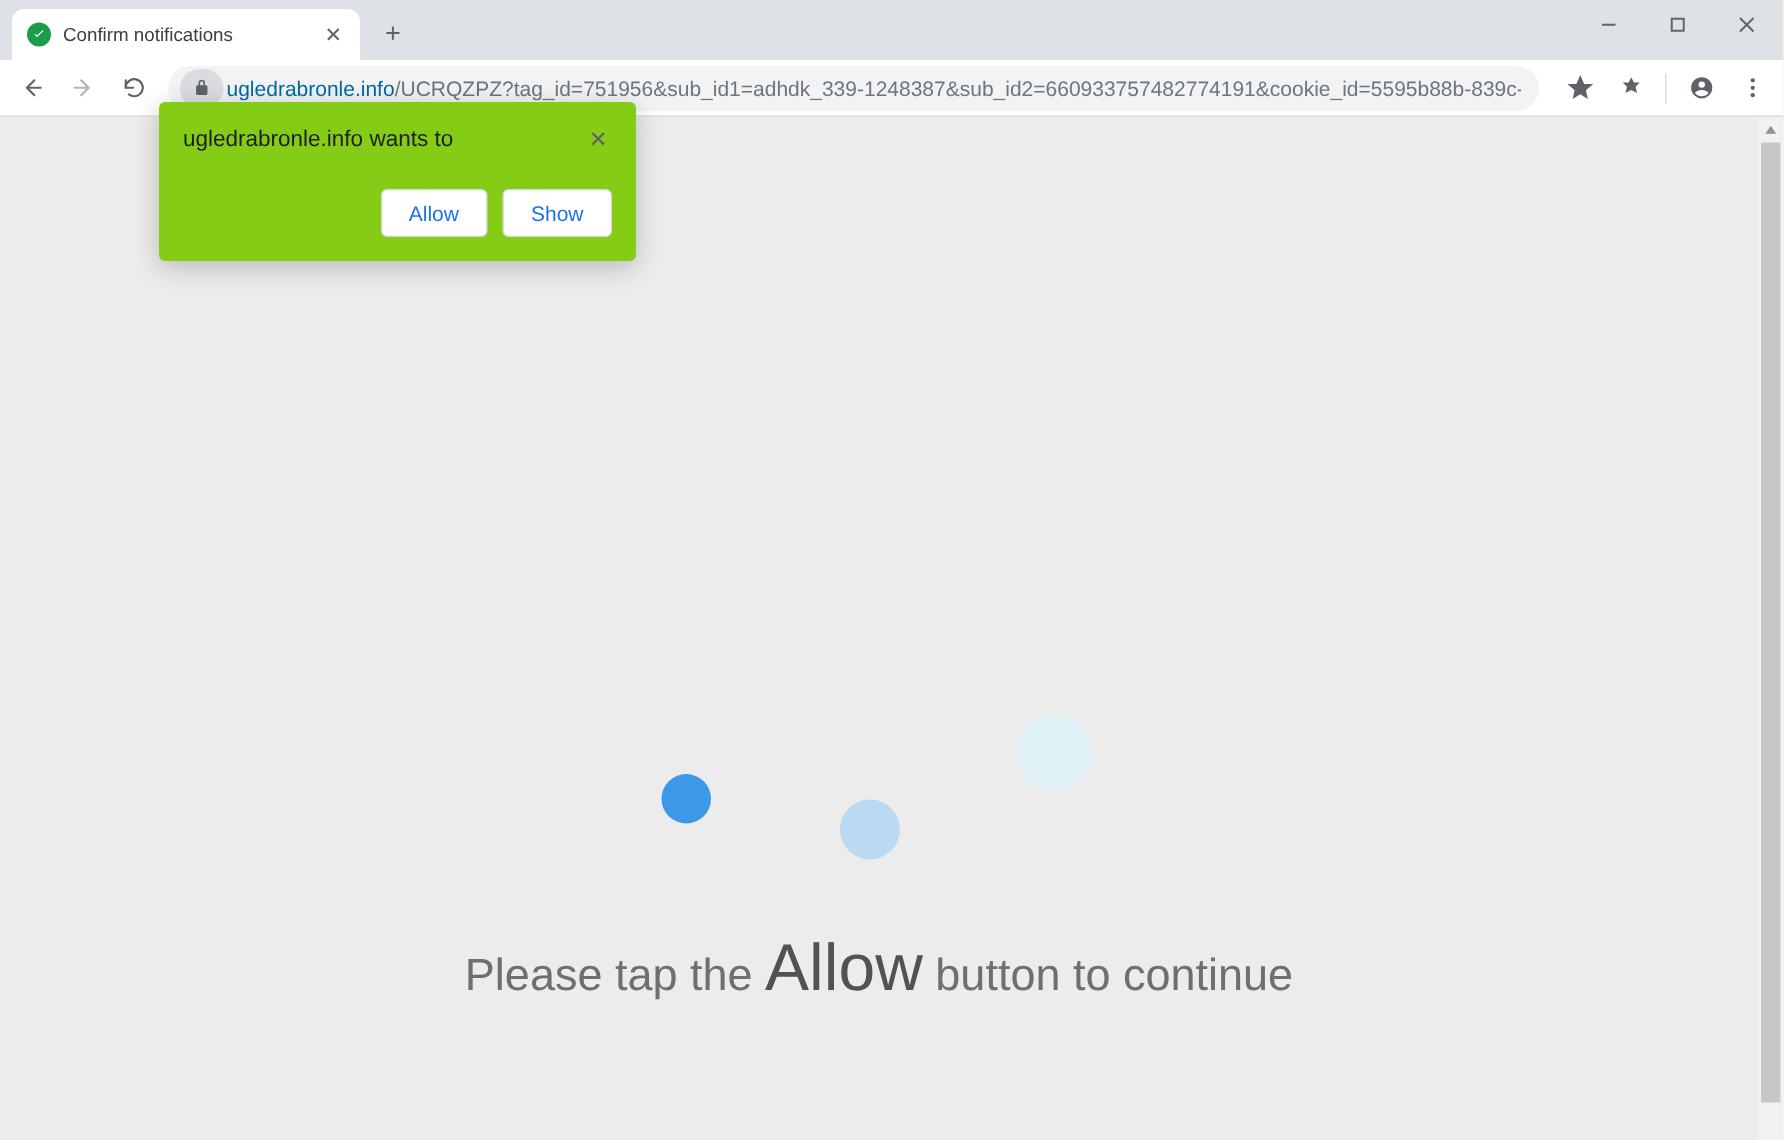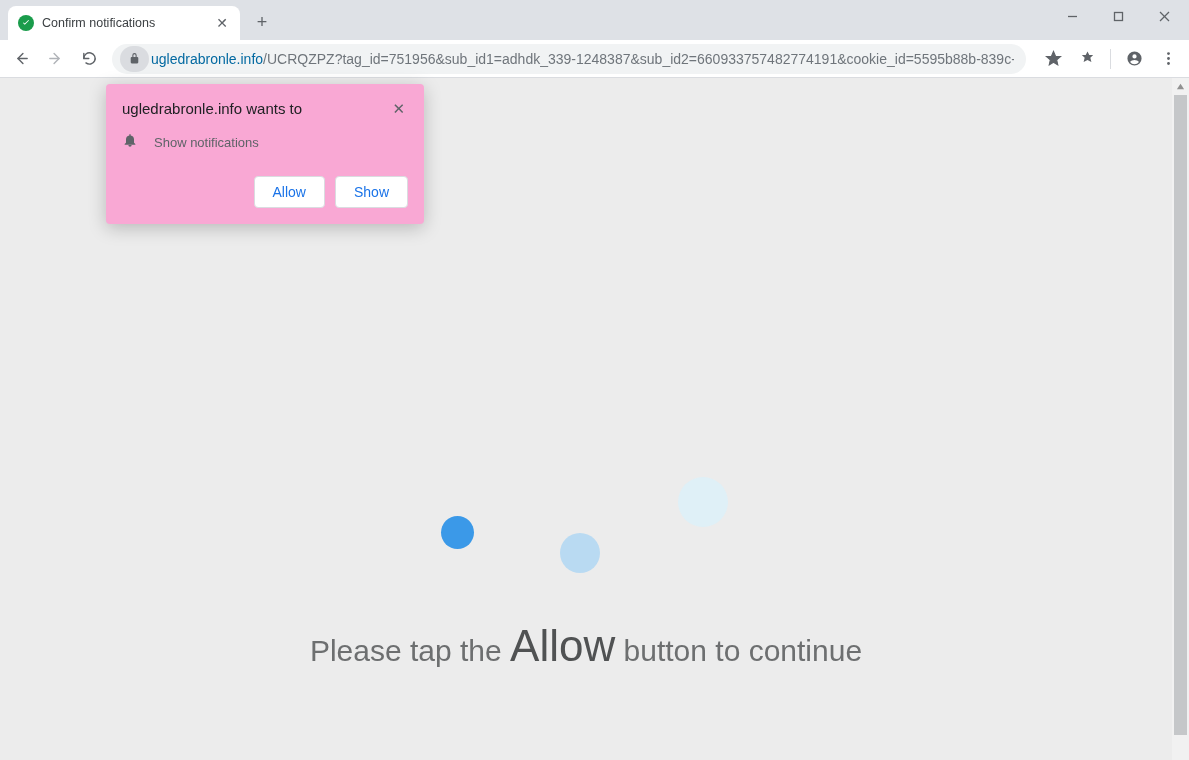--- a/index.html
+++ b/index.html
@@ -47,21 +47,21 @@
 
 .dot { position: absolute; border-radius: 50%; }
 .dot1 { width: 33px; height: 33px; background: #3b99e8; left: 441px; top: 438px; }
 .dot2 { width: 40px; height: 40px; background: #b9daf2; left: 560px; top: 455px; }
 .dot3 { width: 50px; height: 50px; background: #dff0f7; left: 678px; top: 399px; }
 
 .prompt-text { position: absolute; left: 0; right: 17px; top: 543px; text-align: center; color: #6d6f70; font-size: 30px; font-weight: 400; }
 .prompt-text .em { font-size: 44px; font-weight: 500; color: #505253; }
 
 
-.perm-popup { position: absolute; left: 106px; top: 84px; width: 318px; background: #f9a8d4; border-radius: 4px; box-shadow: 0 4px 18px rgba(0,0,0,0.22); padding: 16px; z-index: 50; }
+.perm-popup { position: absolute; left: 106px; top: 68px; width: 318px; background: #84cc16; border-radius: 4px; box-shadow: 0 4px 18px rgba(0,0,0,0.22); padding: 16px; z-index: 50; }
 .perm-header { display: flex; align-items: flex-start; }
 .perm-title { font-size: 15px; color: #202124; flex: 1; }
 .perm-close { font-size: 15px; color: #5f6368; cursor: pointer; padding: 0 3px; }
 .perm-row { display: flex; align-items: center; gap: 16px; margin-top: 14px; }
 .perm-row svg { width: 16px; height: 16px; fill: #5f6368; }
 .perm-row-text { font-size: 13px; color: #5f6368; }
 .perm-actions { display: flex; justify-content: flex-end; gap: 10px; margin-top: 24px; }
 .perm-btn { border: 1px solid #dadce0; background: #fff; color: #1a73e8; font-size: 14px; padding: 7px 18px; border-radius: 4px; cursor: pointer; }
 </style>
 </head>
@@ -174,25 +174,17 @@
       </div>
     <div class="scroll-thumb"></div>
   </div>
 </div>
 
 <div class="perm-popup">
   <div class="perm-header">
     <div class="perm-title">ugledrabronle.info wants to</div>
     <div class="perm-close">✕</div>
   </div>
-  <div class="perm-row">
-    <span>
-      <svg viewBox="0 0 24 24">
-          <path d="M12 22a2.5 2.5 0 0 0 2.5-2.5h-5A2.5 2.5 0 0 0 12 22zm6-6V11a6 6 0 0 0-5-5.9V4a1 1 0 1 0-2 0v1.1A6 6 0 0 0 6 11v5l-2 2v1h16v-1l-2-2z"></path>
-        </svg>
-    </span>
-    <span class="perm-row-text">Show notifications</span>
-  </div>
   <div class="perm-actions">
     <button class="perm-btn">Allow</button>
     <button class="perm-btn">Show</button>
   </div>
 </div>
 
 </body></html>

